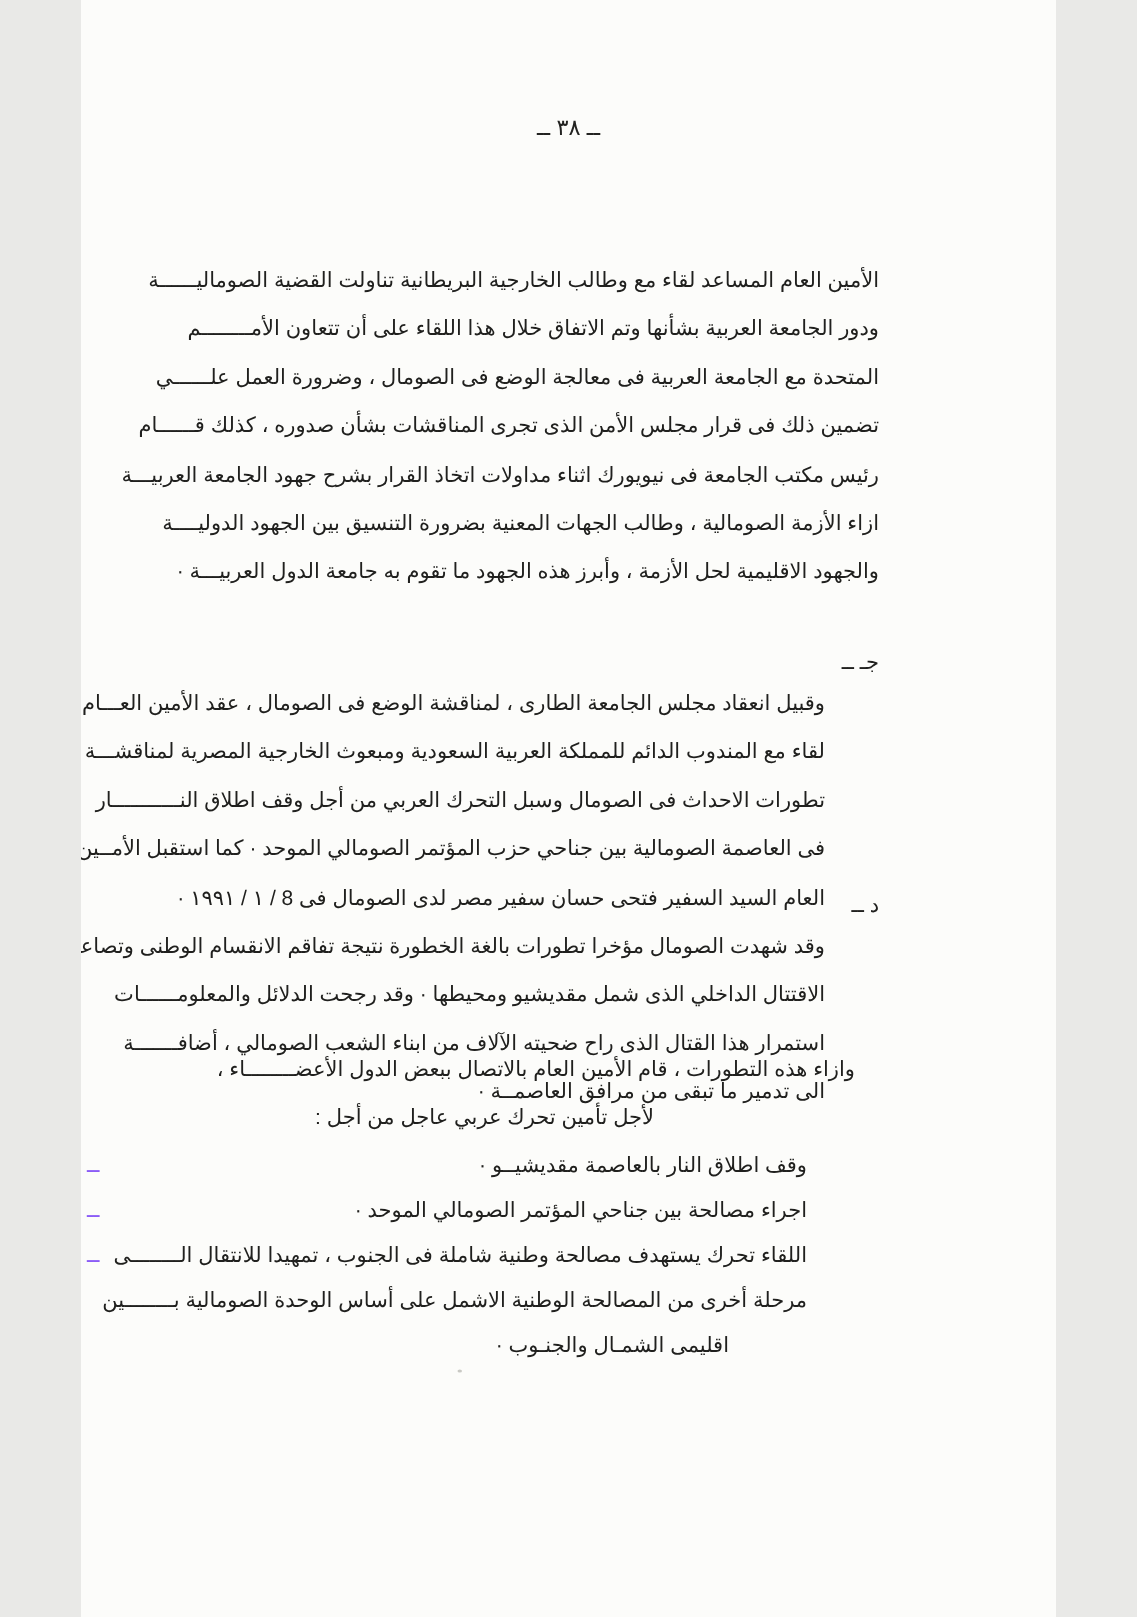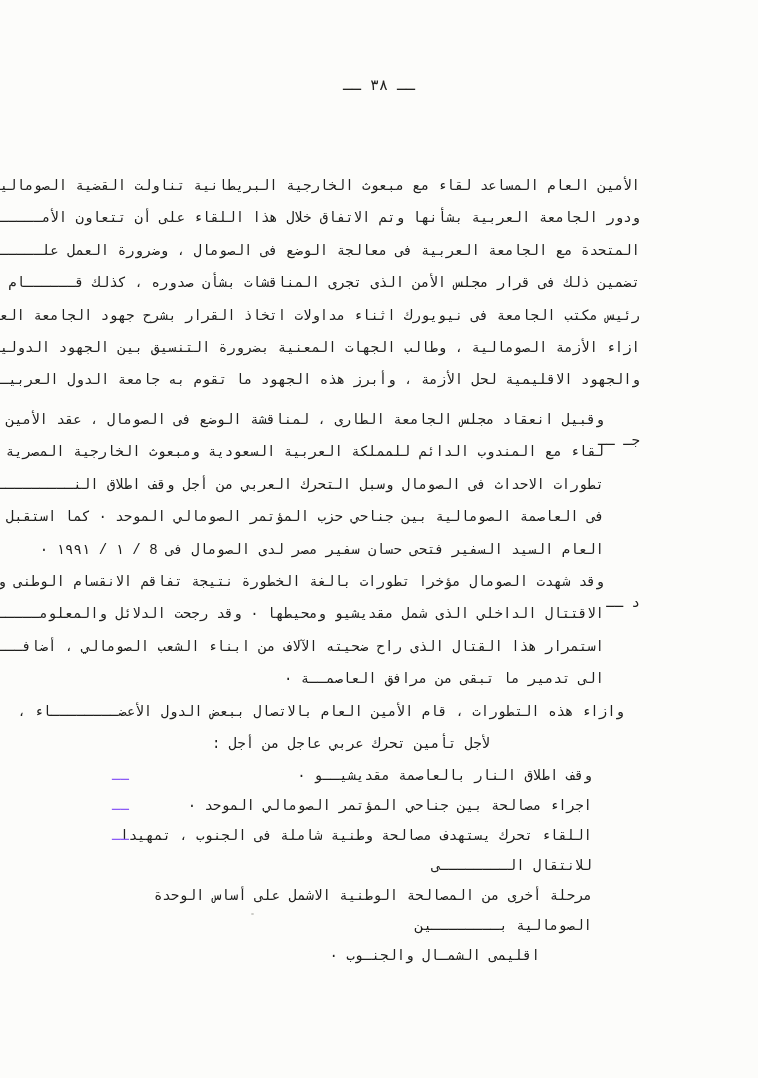--- a/index.html
+++ b/index.html
@@ -1,21 +1,21 @@
 <!DOCTYPE html>
 <html lang="ar"><head>
 <meta charset="utf-8">
 <style>
   html,body{margin:0;padding:0;background:#e9e9e7;}
   .page{
     position:relative;
-    width:758px;height:1078px;
+    width:650px;height:1078px;
     margin:0 auto;
     background:#fcfcfa;
-    font-family:Liberation Mono, monospace;
+    font-family:Liberation Sans, sans-serif;
     color:#20201e;
     overflow:hidden;
   }
   .pageno{
     position:absolute;top:76px;left:0;right:0;
     text-align:center;
     font-size:15px;
     letter-spacing:2px;
     color:#232321;
   }
@@ -31,21 +31,21 @@
   }
   .para .tline{white-space:nowrap;}
   .marker{
     position:absolute;
     right:0;top:0;
     width:36px;
     text-align:right;
     white-space:nowrap;
     margin-top:21px;
   }
-  .hang{padding-right:36px;}
+  .hang{padding-right:36px;margin-top:48px;}
   .ind1{padding-right:16px;}
   .ind2{padding-right:150px;}
   .list{
     position:absolute;
     top:761px;
     right:166px;
     width:480px;
     direction:rtl;
     font-size:14px;
     line-height:30px;
@@ -67,21 +67,21 @@
   }
 </style>
 </head>
 <body>
 
 <div class="page">
 
   <div class="pageno">ــ ٣٨ ــ</div>
 
   <div class="para" style="top:170px;">
-    <div class="tline">الأمين العام المساعد لقاء مع مبعوث الخارجية البريطانية تناولت القضية الصوماليــــــة</div>
+    <div class="tline">الأمين العام المساعد لقاء مع وطالب الخارجية البريطانية تناولت القضية الصوماليــــــة</div>
     <div class="tline">ودور الجامعة العربية بشأنها وتم الاتفاق خلال هذا اللقاء على أن تتعاون الأمــــــــم</div>
     <div class="tline">المتحدة مع الجامعة العربية فى معالجة الوضع فى الصومال ، وضرورة العمل علــــــي</div>
     <div class="tline">تضمين ذلك فى قرار مجلس الأمن الذى تجرى المناقشات بشأن صدوره ، كذلك قــــــام</div>
     <div class="tline">رئيس مكتب الجامعة فى نيويورك اثناء مداولات اتخاذ القرار بشرح جهود الجامعة العربيـــة</div>
     <div class="tline">ازاء الأزمة الصومالية ، وطالب الجهات المعنية بضرورة التنسيق بين الجهود الدوليــــة</div>
     <div class="tline">والجهود الاقليمية لحل الأزمة ، وأبرز هذه الجهود ما تقوم به جامعة الدول العربيـــة ·</div>
   </div>
 
   <div class="para" style="top:404px;">
     <span class="marker">جـ ــ</span>

